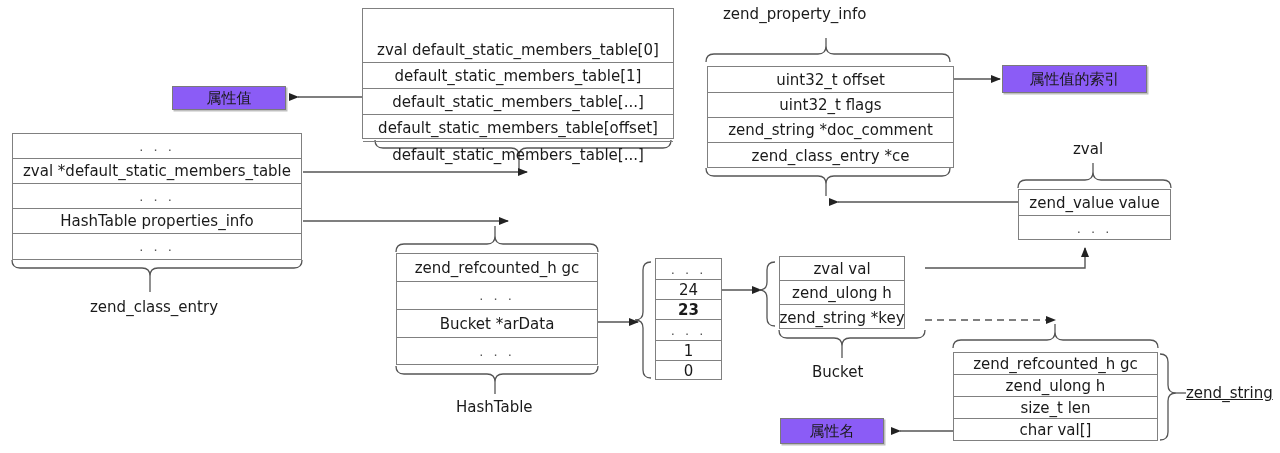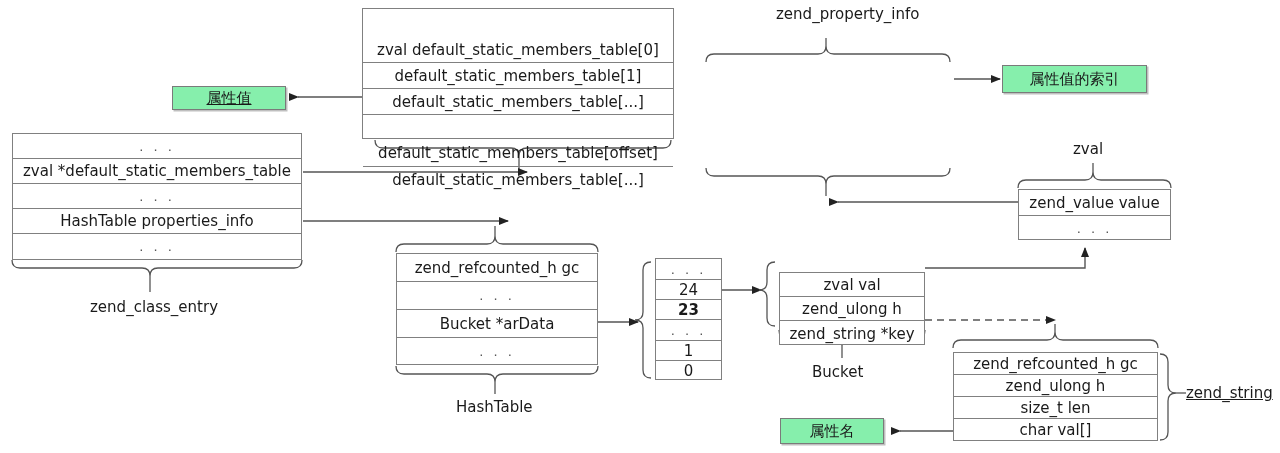--- a/index.html
+++ b/index.html
@@ -5,21 +5,21 @@
   html,body{margin:0;padding:0;background:#ffffff;}
   body{width:1280px;height:453px;position:relative;overflow:hidden;
        font-family:"DejaVu Sans","Liberation Sans",sans-serif;color:#1a1a1a;}
   .stage{position:absolute;left:0;top:0;width:1280px;height:453px;}
   svg.links{position:absolute;left:0;top:0;width:1280px;height:453px;pointer-events:none;}
   .struct{position:absolute;border:1px solid #808080;background:#ffffff;box-sizing:border-box;}
   .struct .row{border-bottom:1px solid #808080;display:flex;align-items:center;justify-content:center;
                box-sizing:border-box;white-space:nowrap;}
   .struct .row:last-child{border-bottom:none;}
   .dots{letter-spacing:3px;color:#555;font-size:13px;}
-  .shaded{position:absolute;background:#86efac;border:1px solid #7a7a7a;box-sizing:border-box;
+  .shaded{position:absolute;background:#8b5cf6;border:1px solid #7a7a7a;box-sizing:border-box;
           display:flex;align-items:center;justify-content:center;white-space:nowrap;
           box-shadow:1.5px 1.5px 0 #bfbfbf;}
   .caption{position:absolute;white-space:nowrap;}
   .f15{font-size:15px;}
 </style>
 </head>
 <body>
 
 <div class="stage">
 
@@ -120,35 +120,41 @@
     
     <g stroke="#555" stroke-width="1.3" fill="none">
       <path d="M1160,354 q8,0 8,8 L1168,385 q0,8 8,8 q-8,0 -8,8 L1168,432 q0,8 -8,8"></path>
       <path d="M1176,393 L1186,393"></path>
     </g>
 
     
     <path d="M957,431 L900,431" stroke="#555" stroke-width="1.4" fill="none" marker-end="url(#ahl)"></path>
   </svg>
 
-  <div class="shaded f15" style="left:172px;top:86px;width:114px;height:24px;text-decoration:underline;">属性值</div>
+  <div class="shaded f15" style="left:172px;top:86px;width:114px;height:24px;">属性值</div>
 
   <div class="shaded f15" style="left:1002px;top:65px;width:145px;height:28px;">属性值的索引</div>
 
   <div class="shaded f15" style="left:780px;top:418px;width:104px;height:26px;">属性名</div>
 
   <div class="struct" style="left:362px;top:8px;width:312px;height:131px;">
     <div class="row f15" style="height:26px;margin-top:28px;">zval default_static_members_table[0]</div>
     <div class="row f15" style="height:26px;text-align:right;">default_static_members_table[1]</div>
     <div class="row f15" style="height:26px;">default_static_members_table[...]</div>
-    <div class="row f15" style="height:27px;margin-top:25px;">default_static_members_table[offset]</div>
+    <div class="row f15" style="height:27px;">default_static_members_table[offset]</div>
     <div class="row f15" style="height:26px;">default_static_members_table[...]</div>
   </div>
 
-  <div class="caption f15" style="left:776px;top:5px;text-align:center;">zend_property_info</div>
+  <div class="caption f15" style="left:723px;top:5px;text-align:center;">zend_property_info</div>
+  <div class="struct" style="left:707px;top:66px;width:247px;height:102px;">
+    <div class="row f15" style="height:26px;">uint32_t offset</div>
+    <div class="row f15" style="height:25px;">uint32_t flags</div>
+    <div class="row f15" style="height:25px;">zend_string *doc_comment</div>
+    <div class="row f15" style="height:26px;">zend_class_entry *ce</div>
+  </div>
 
   <div class="struct" style="left:12px;top:133px;width:290px;height:127px;">
     <div class="row dots" style="height:25px;">. . .</div>
     <div class="row f15" style="height:25px;">zval *default_static_members_table</div>
     <div class="row dots" style="height:25px;">. . .</div>
     <div class="row f15" style="height:25px;">HashTable properties_info</div>
     <div class="row dots" style="height:25px;">. . .</div>
   </div>
   <div class="caption f15" style="left:90px;top:298px;">zend_class_entry</div>
 
@@ -168,21 +174,21 @@
 
   <div class="struct" style="left:655px;top:258px;width:67px;height:122px;">
     <div class="row dots" style="height:21px;">. . .</div>
     <div class="row f15" style="height:20px;">24</div>
     <div class="row f15" style="height:20px;font-weight:bold;">23</div>
     <div class="row dots" style="height:21px;">. . .</div>
     <div class="row f15" style="height:20px;">1</div>
     <div class="row f15" style="height:20px;">0</div>
   </div>
 
-  <div class="struct" style="left:779px;top:272px;width:146px;height:73px;">
+  <div class="struct" style="left:779px;top:256px;width:126px;height:73px;">
     <div class="row f15" style="height:24px;">zval val</div>
     <div class="row f15" style="height:24px;">zend_ulong h</div>
     <div class="row f15" style="height:25px;">zend_string *key</div>
   </div>
   <div class="caption f15" style="left:812px;top:363px;">Bucket</div>
 
   <div class="struct" style="left:953px;top:352px;width:205px;height:89px;">
     <div class="row f15" style="height:22px;">zend_refcounted_h gc</div>
     <div class="row f15" style="height:22px;">zend_ulong h</div>
     <div class="row f15" style="height:22px;">size_t len</div>

